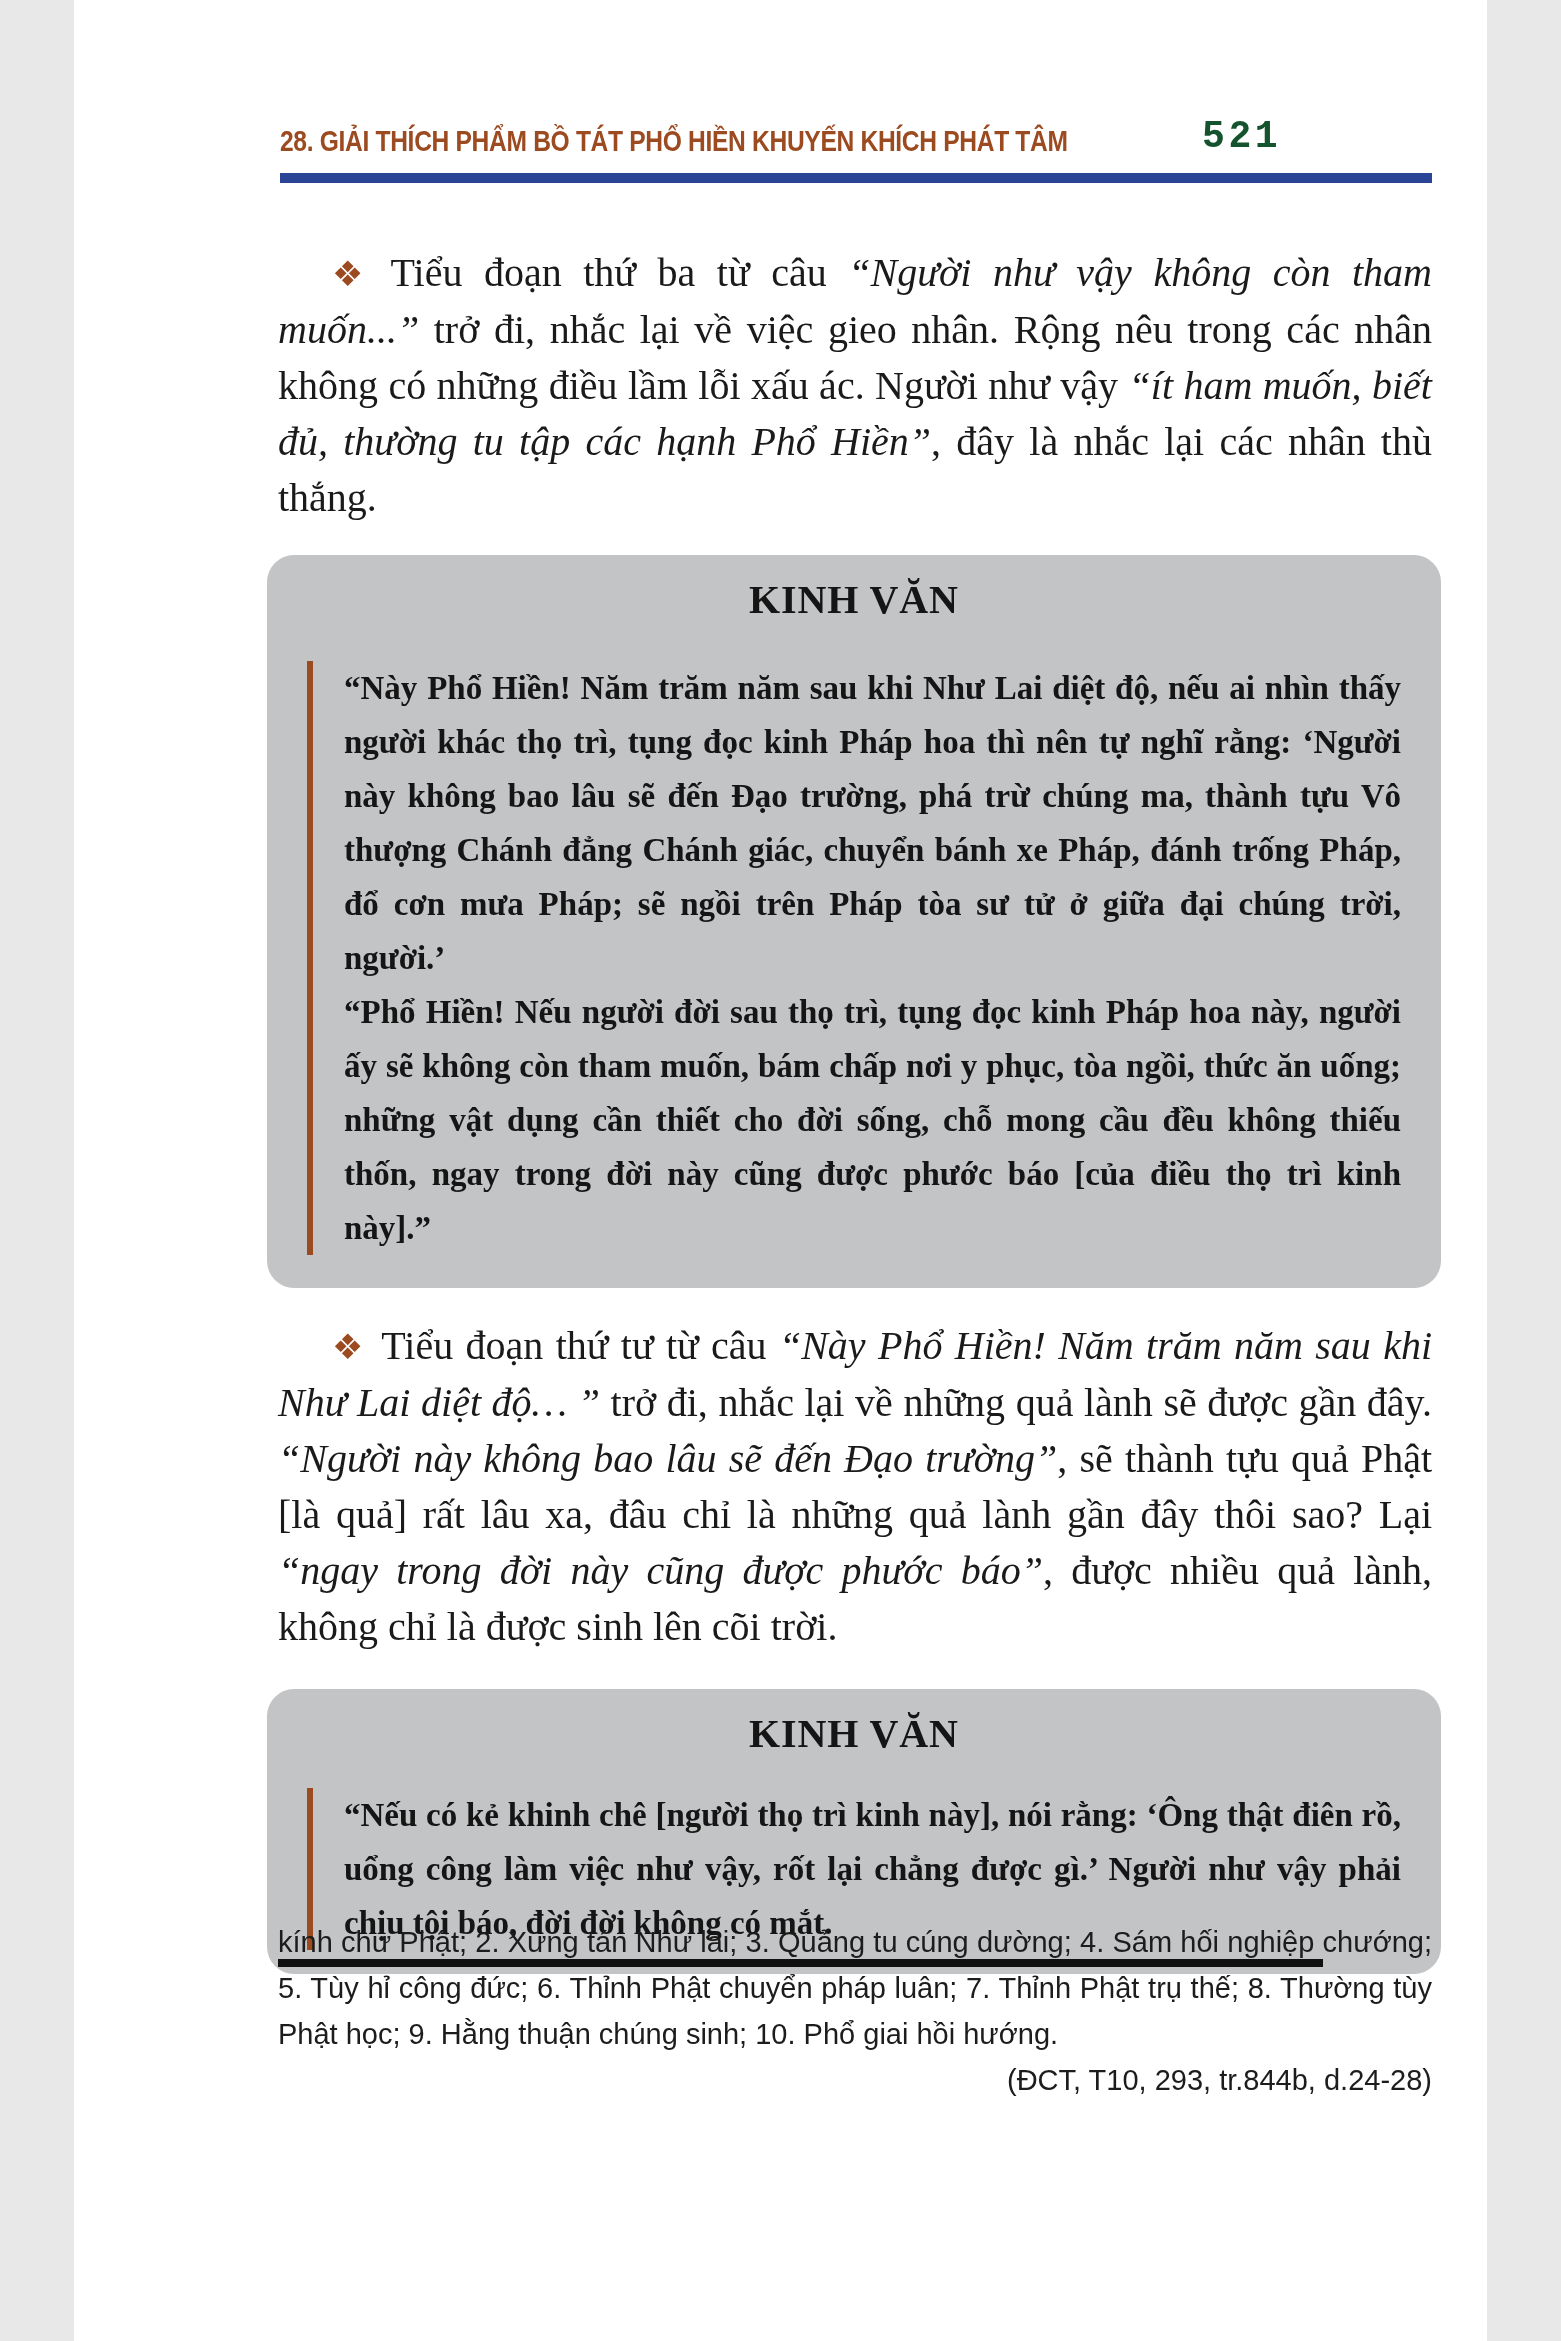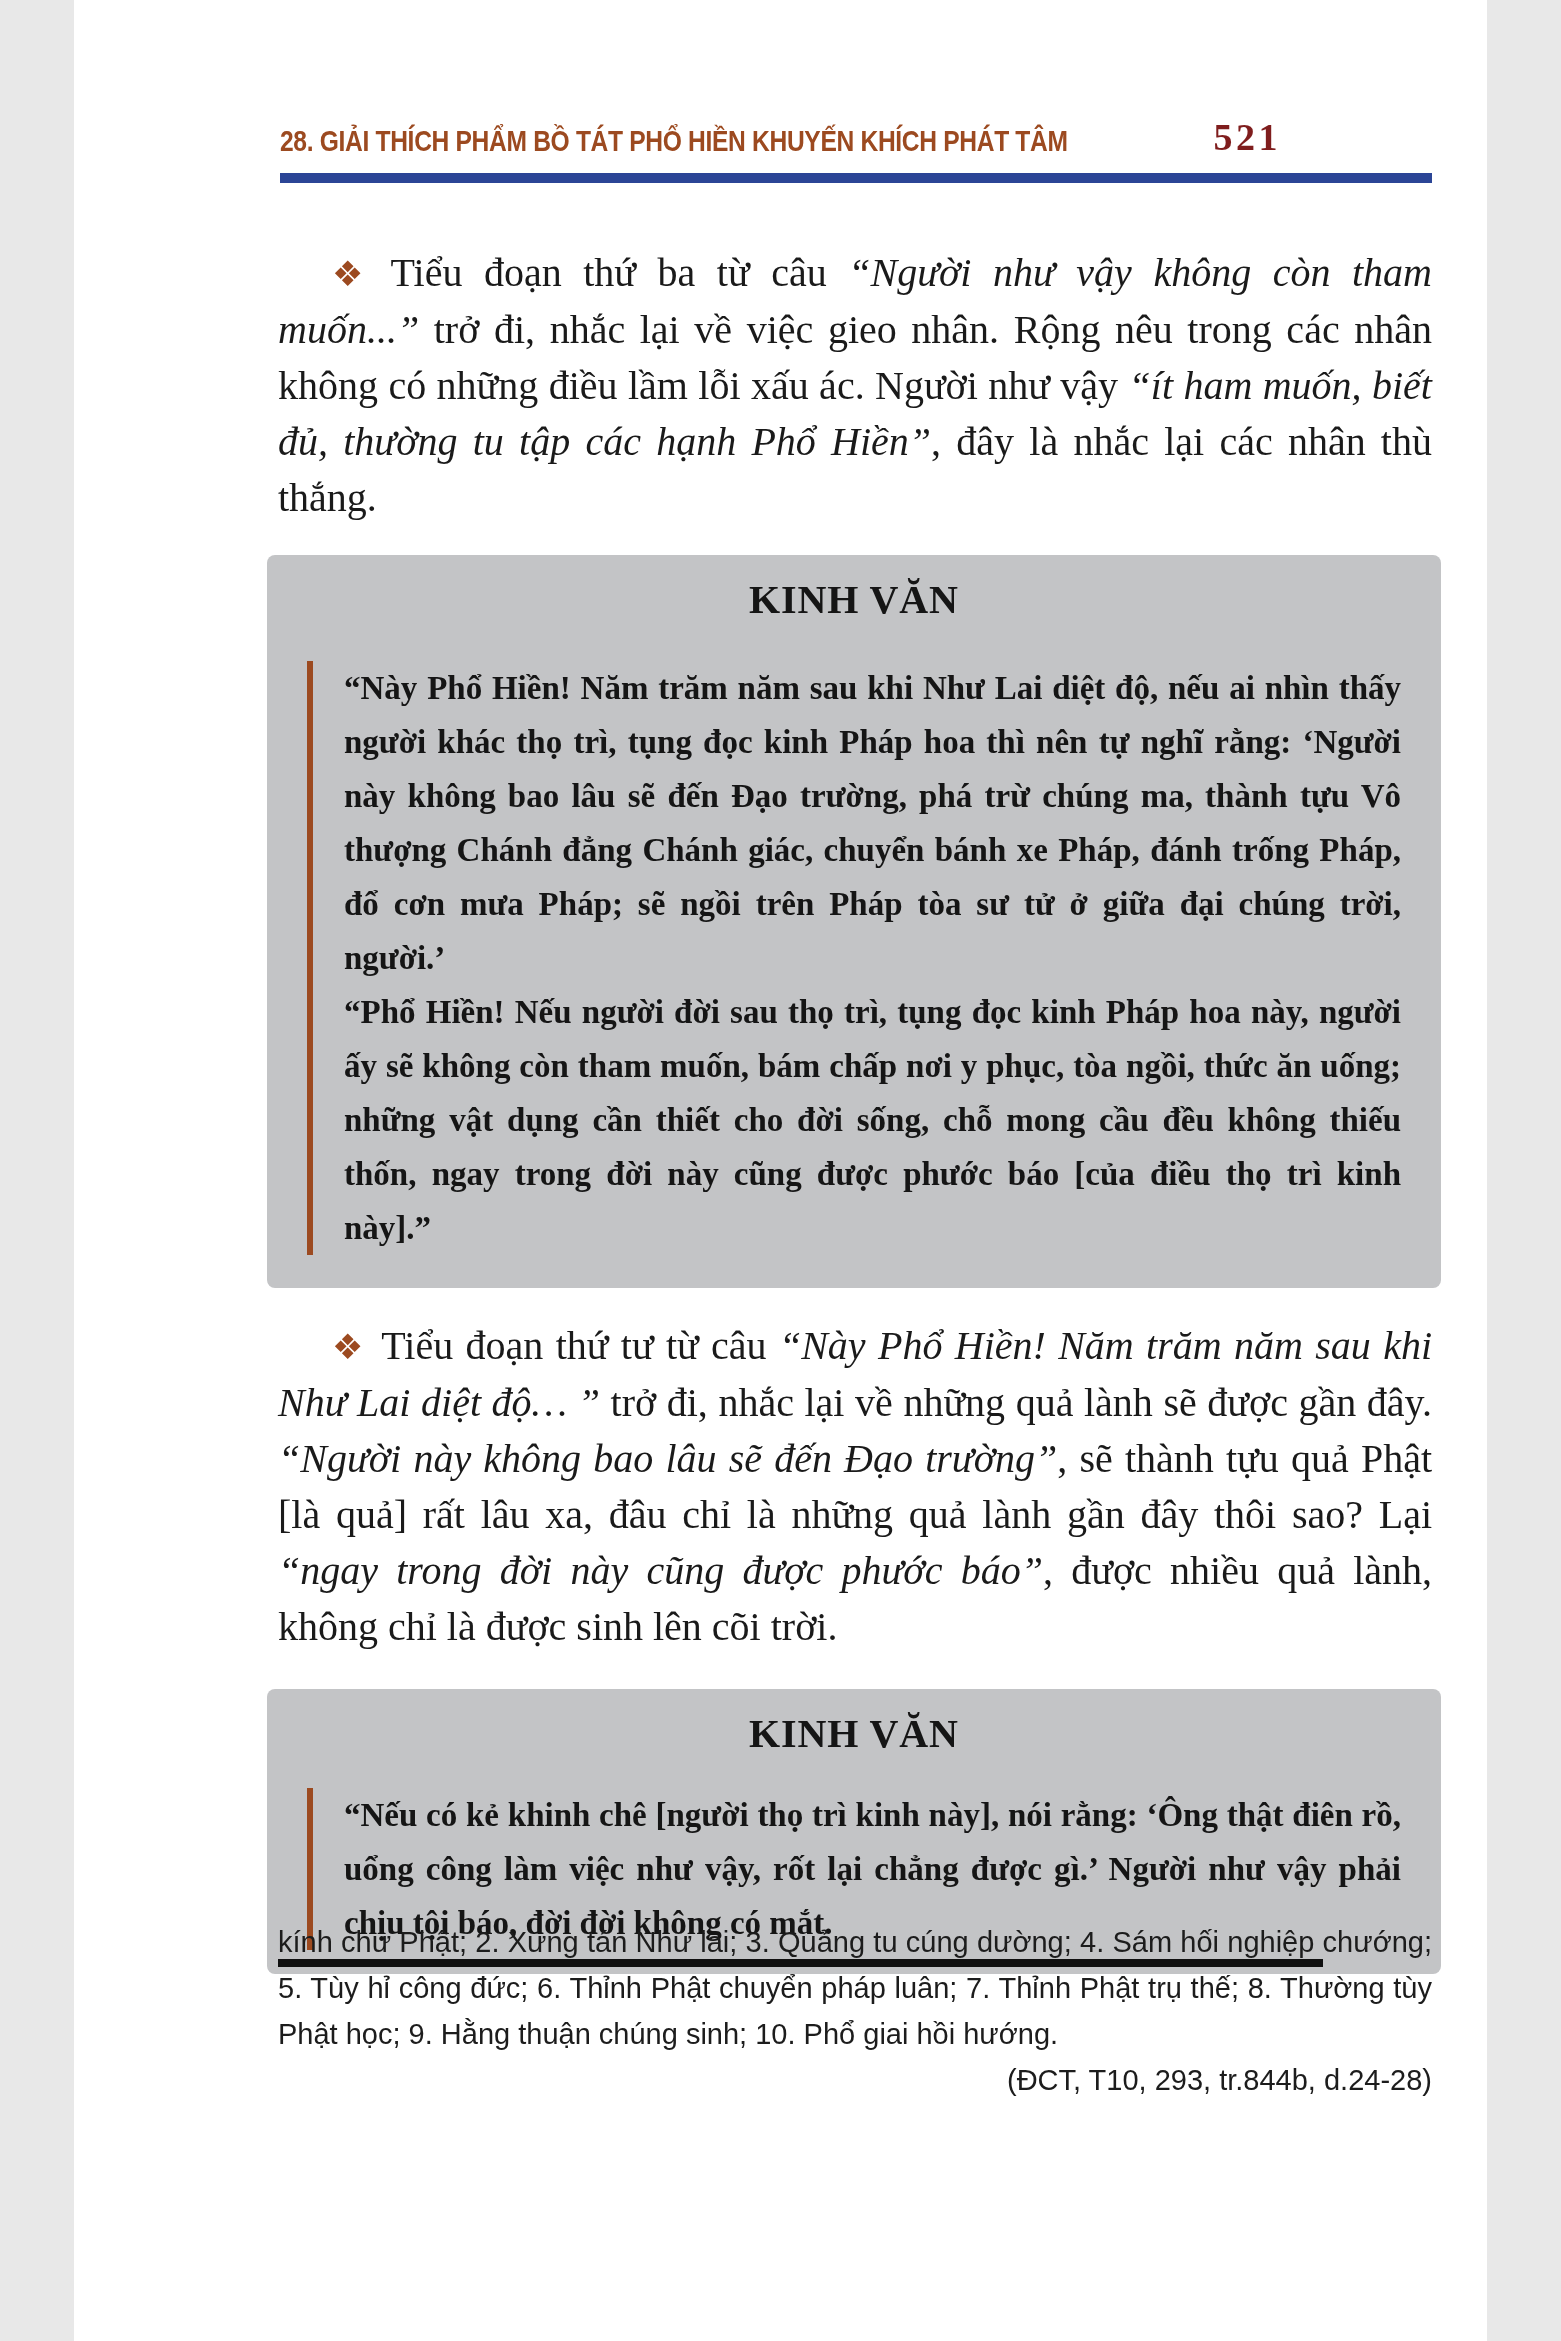--- a/index.html
+++ b/index.html
@@ -16,23 +16,23 @@
   .chapter-title{
     position:absolute;left:206px;top:124px;
     font-family:"Liberation Sans", sans-serif;
     font-weight:700;font-size:30px;letter-spacing:-0.4px;
     color:var(--accent_brown,#9c4a20);
     white-space:nowrap;
     transform:scaleX(0.82);transform-origin:left center;
   }
   .page-number{
     position:absolute;right:206px;top:115px;
-    font-family:Liberation Serif, serif;
+    font-family:Liberation Mono, monospace;
     font-weight:700;font-size:38px;letter-spacing:3.5px;
-    color:#7f1d1d;
+    color:#14532d;
   }
   .head-rule{
     position:absolute;left:206px;top:173px;
     width:1152px;height:10.4px;
     background:var(--rule_blue,#2b4596);
   }
   
   .body-para{
     position:absolute;left:204px;width:1154px;
     font-size:40px;line-height:56px;
@@ -46,21 +46,21 @@
     color:var(--accent_brown,#9c4a20);
     font-family:"DejaVu Sans", sans-serif;
     font-size:35px;
     margin-right:15.6px;
   }
   .it{font-style:italic;}
   
   .kinhvan-box{
     position:absolute;left:193px;width:1174px;
     background:var(--box_gray,#c3c4c6);
-    border-radius:8px;
+    border-radius:27px;
     box-sizing:border-box;
     padding:17.3px 40px 33px 40px;
   }
   .kinhvan-box.one{top:555px;min-height:731px;}
   .kinhvan-box.two{top:1689px;min-height:267px;padding-bottom:24px;}
   .kinhvan-title{
     text-align:center;
     font-weight:700;font-size:40px;letter-spacing:0.9px;
     margin:3.5px 0 38px 0;
     color:#151515;

